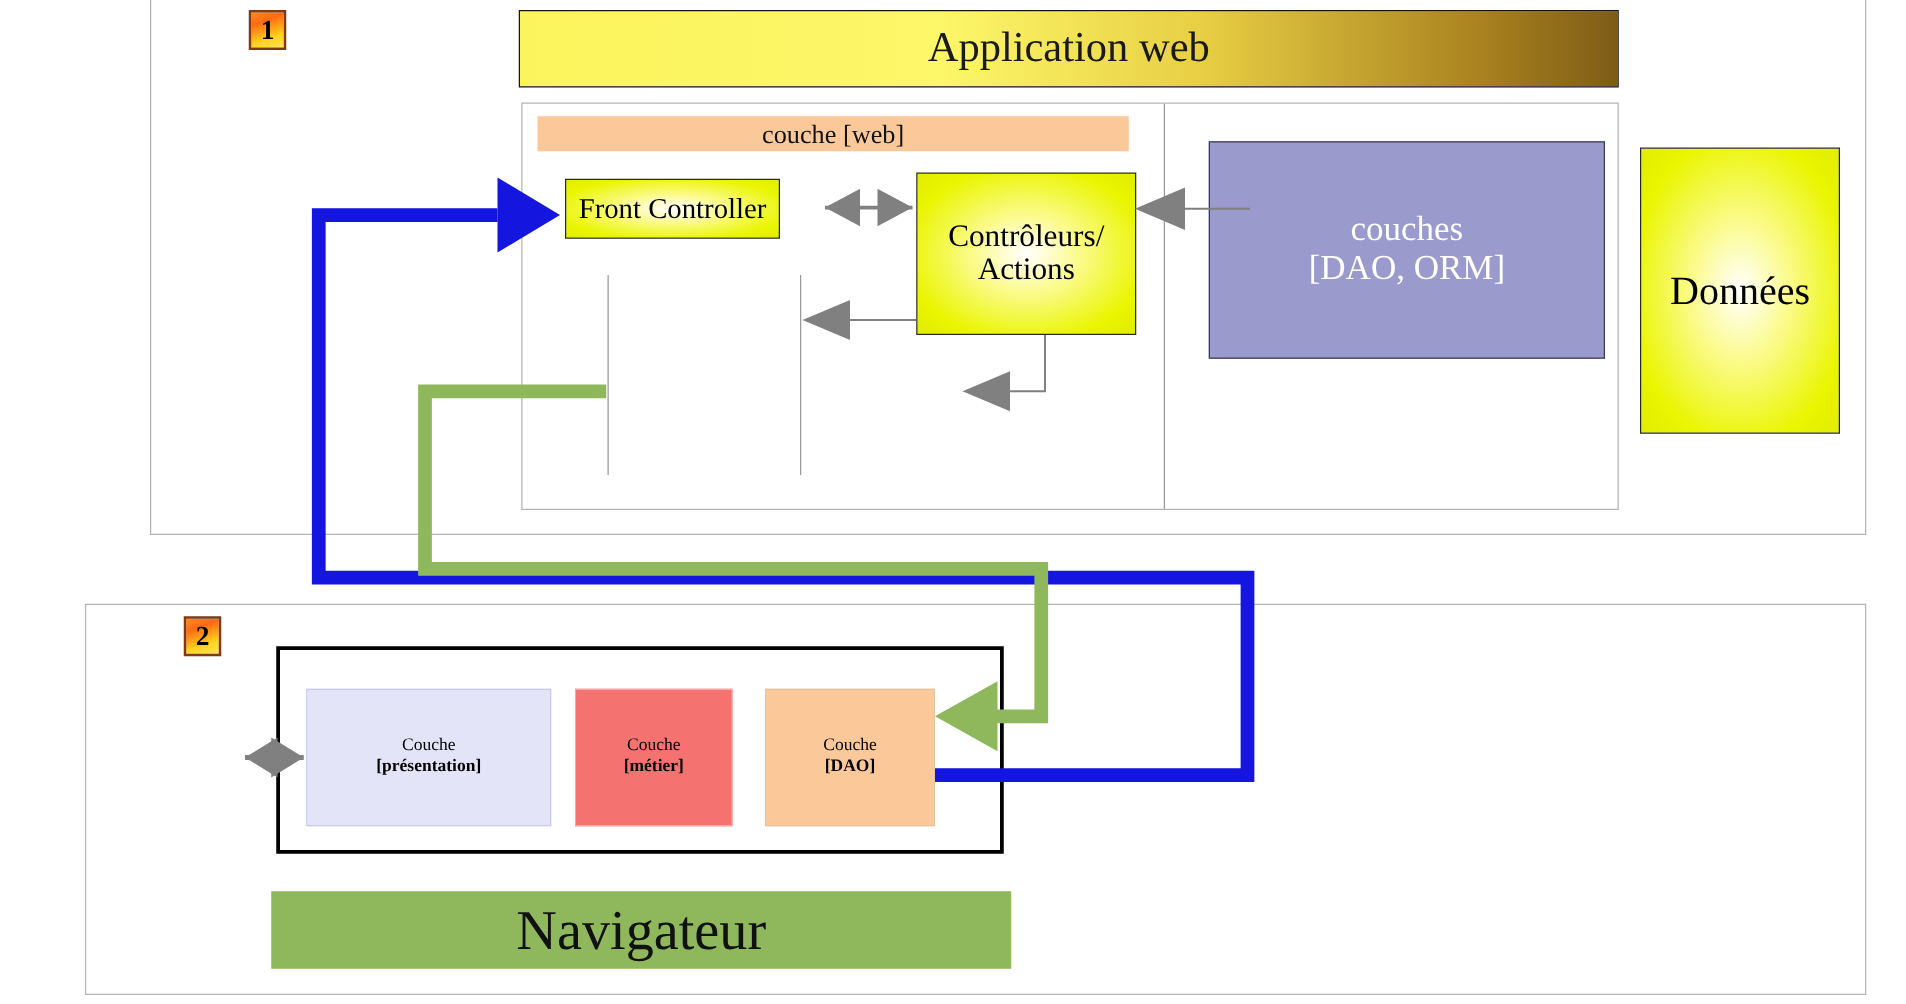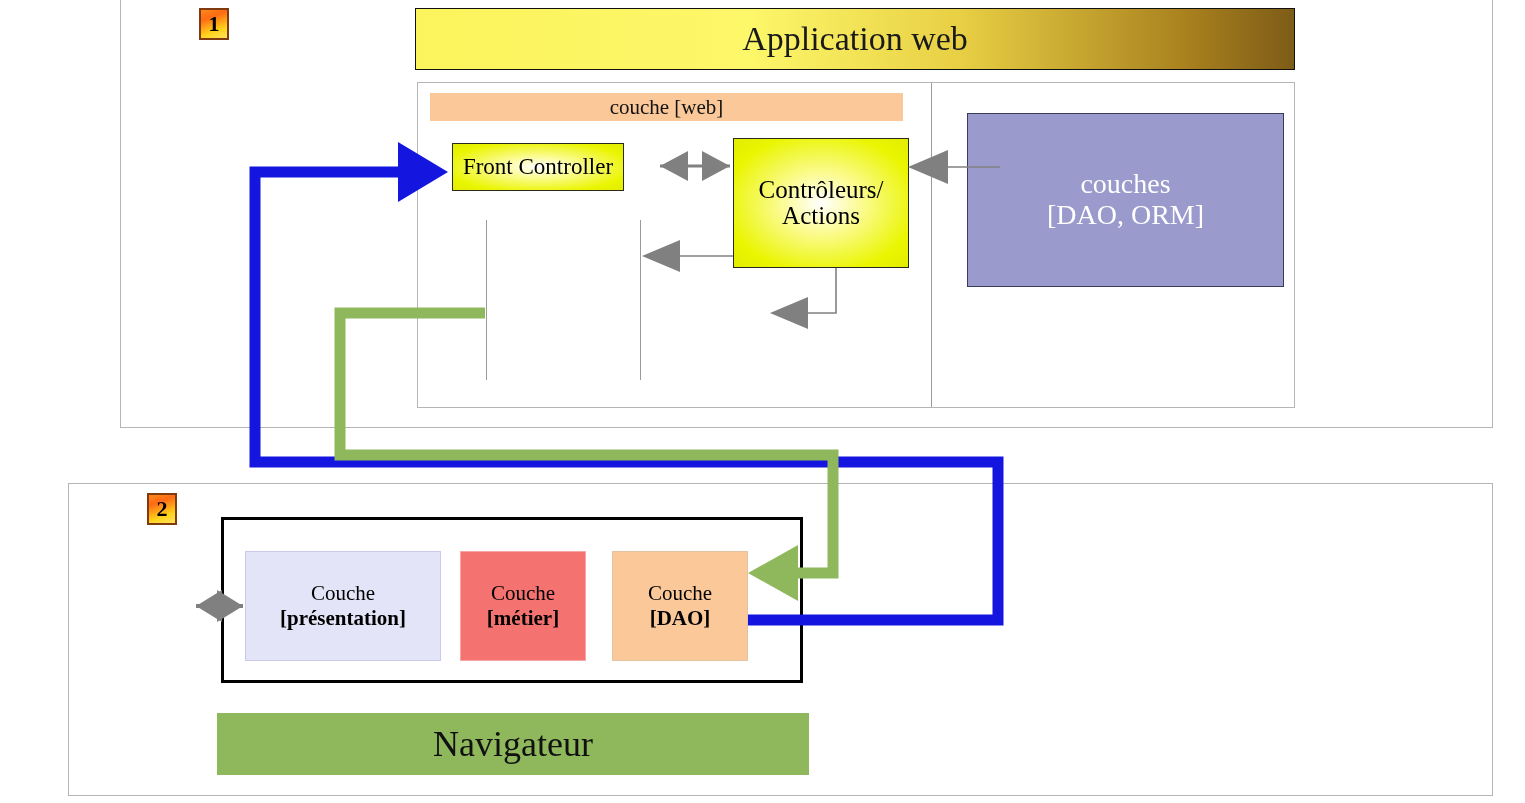--- a/index.html
+++ b/index.html
@@ -25,27 +25,27 @@
 
   .purplebox{position:absolute;border:1px solid #3a3a5c;box-sizing:border-box;background:#9a9acd;
              display:flex;align-items:center;justify-content:center;text-align:center;
              color:#ffffff;font-size:28px;line-height:1.1;}
 
   .vline{position:absolute;background:#9a9a9a;width:1px;}
 
   .blkframe{position:absolute;border:3px solid #000;box-sizing:border-box;background:#fff;}
 
   .layerbox{position:absolute;box-sizing:border-box;display:flex;align-items:center;justify-content:center;
-            text-align:left;font-size:21px;color:#000;line-height:1.18;}
+            text-align:left;font-size:14px;color:#000;line-height:1.18;}
   .lb-pres{background:#e4e4f8;border:1px solid #c9c9ea;outline:4px solid #e4e4f8;outline-offset:-5px;}
   .lb-met {background:#f4726f;border:1px solid #f7a8a6;outline:4px solid #f4726f;outline-offset:-5px;}
   .lb-dao {background:#fbc999;border:1px solid #e3c3a0;outline:4px solid #fbc999;outline-offset:-5px;}
 
   .greenbar{position:absolute;background:#8fb85c;display:flex;align-items:center;justify-content:center;
-            font-size:36px;color:#111;}
+            font-size:45px;color:#111;}
 
   .ellipse{position:absolute;background:#cfe7f2;border:1px solid #9cc4d6;border-radius:50%;
            display:flex;align-items:center;justify-content:center;font-size:22px;color:#000;}
 
   svg.ov{position:absolute;left:0;top:0;width:1525px;height:803px;pointer-events:none;}
 </style>
 </head>
 <body>
 
 <div id="stage">
@@ -71,20 +71,21 @@
   <div class="vline" style="left:486px;top:220px;height:160px;"></div>
   <div class="vline" style="left:640px;top:220px;height:160px;"></div>
 
 
 
   <div class="purplebox" style="left:951px;top:113px;width:317px;height:174px;flex-direction:column;margin-left:16px;">
     <span>couches</span>
     <span>[DAO, ORM]</span>
   </div>
 
+  <div class="ybox" style="left:1312px;top:118px;width:160px;height:229px;font-size:32px;">Données</div>
 
   <div class="frame" style="left:68px;top:483px;width:1425px;height:313px;"></div>
 
   <div class="badge" style="left:147px;top:493px;">2</div>
 
   <div class="blkframe" style="left:221px;top:517px;width:582px;height:166px;"></div>
 
   <div class="layerbox lb-pres" style="left:245px;top:551px;width:196px;height:110px;flex-direction:column;">
     <span>Couche</span>
     <b>[présentation]</b>

